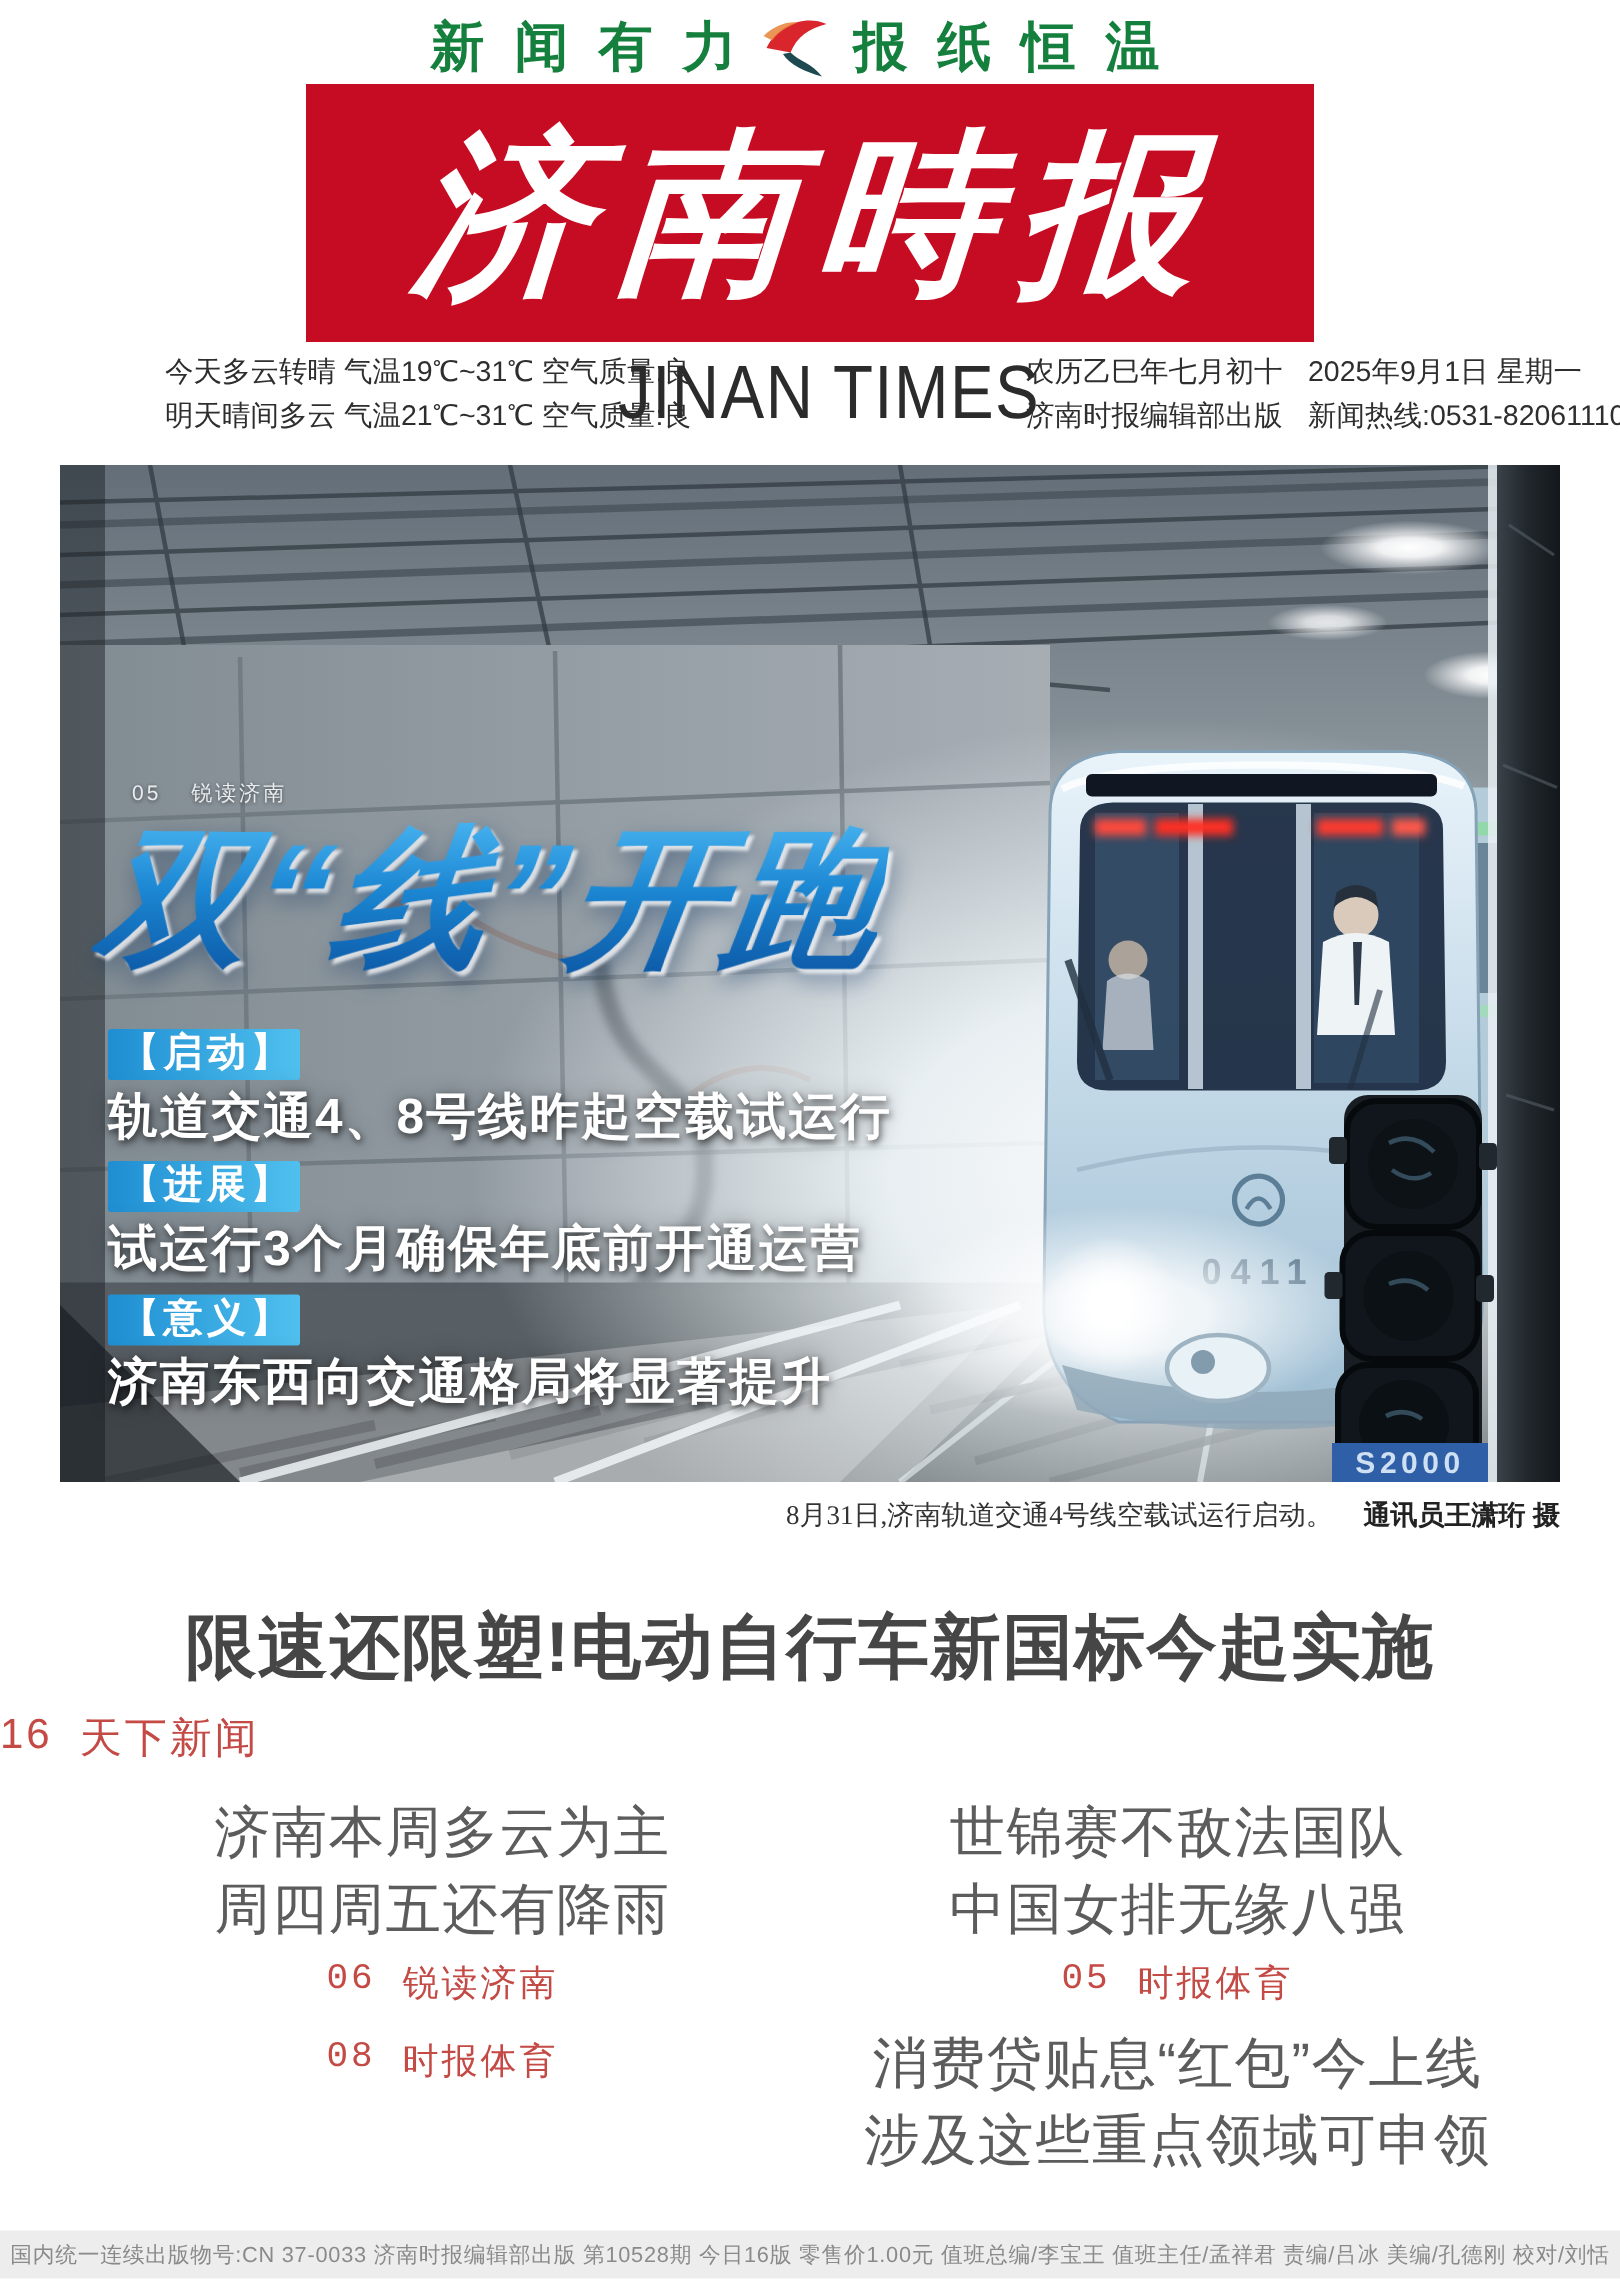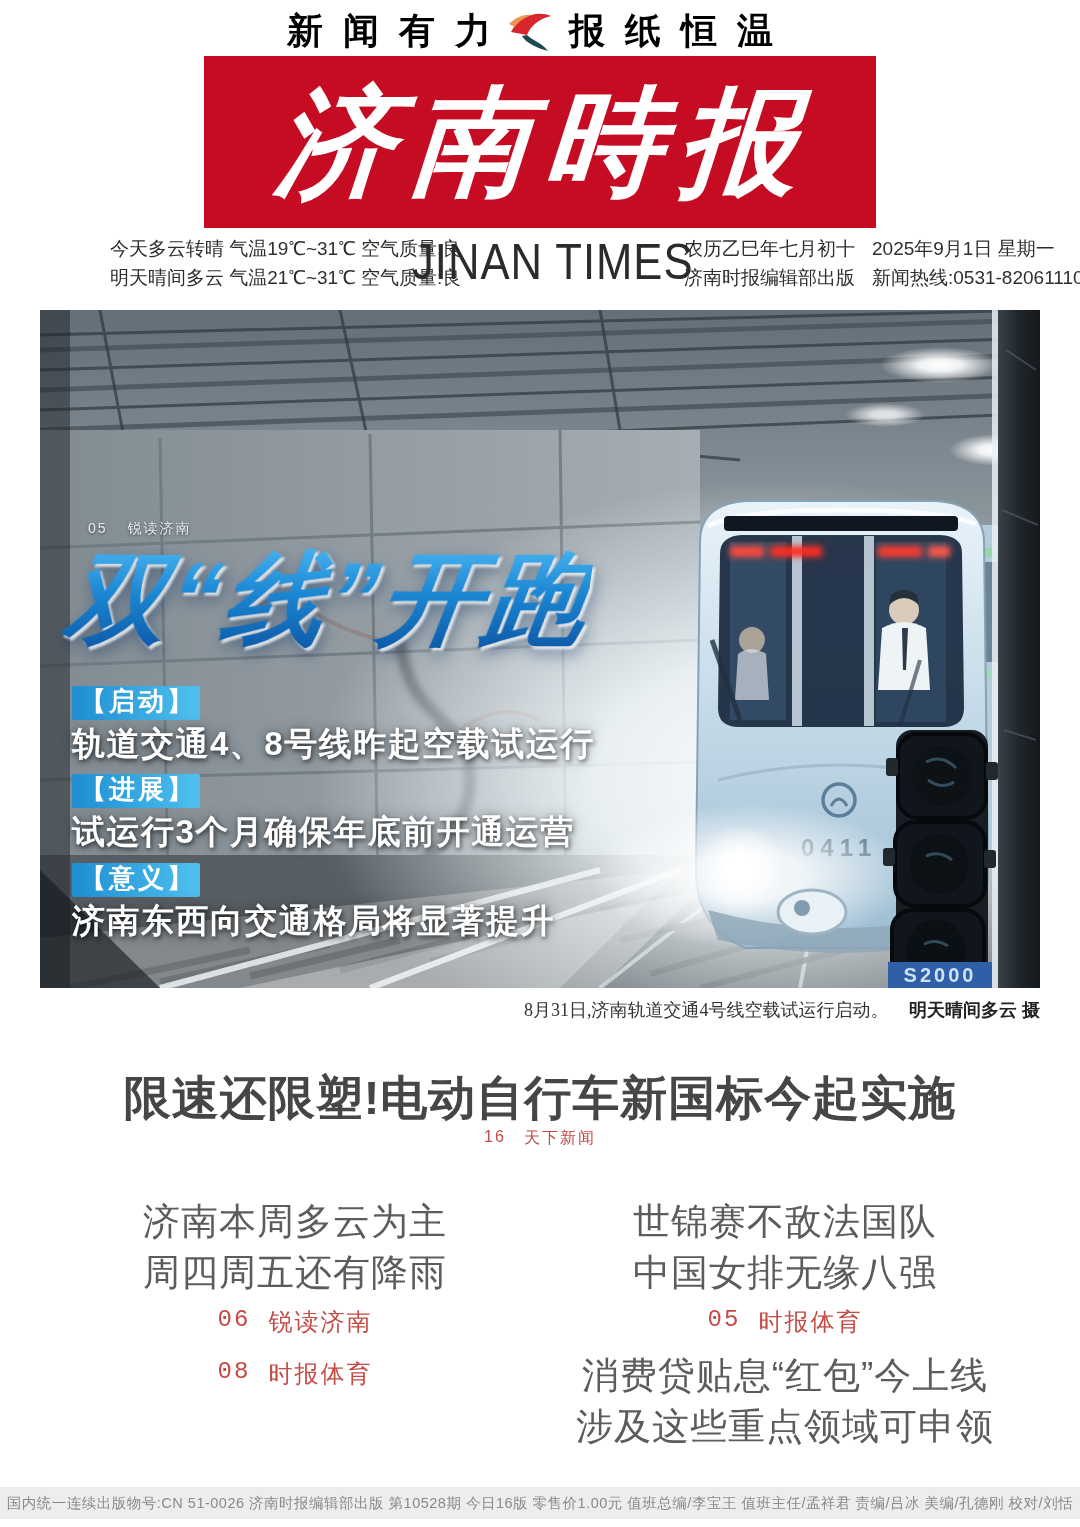--- a/index.html
+++ b/index.html
@@ -5,21 +5,21 @@
   * { margin:0; padding:0; box-sizing:border-box; }
   html,body { background:#fff; }
   .page {
     position:relative; width:1080px; height:1527px; background:#fff; overflow:hidden;
     font-family:"Liberation Sans", sans-serif; color:#222;
   }
   
   .tagline {
     position:absolute; top:6px; left:0; width:100%; height:50px;
     display:flex; align-items:center; justify-content:center; gap:10px;
-    font-size:36px; font-weight:600; color:#000000; letter-spacing:20px;
+    font-size:36px; font-weight:600; color:#15803d; letter-spacing:20px;
   }
   .tagline .bird { width:52px; height:46px; flex:0 0 auto; margin-left:-14px; }
   .masthead-block {
     position:absolute; top:56px; left:204px; width:672px; height:172px;
     background:#c60c22; display:flex; align-items:center; justify-content:center;
   }
   .masthead-title {
     font-family:"DejaVu Serif", serif; font-weight:bold; font-style:italic;
     color:#fff; font-size:118px; line-height:1; letter-spacing:16px;
     transform:skewX(-4deg); white-space:nowrap; padding-left:10px;
@@ -65,22 +65,22 @@
     position:absolute; top:998px; left:40px; width:1000px; text-align:right;
     font-size:18px; color:#333; font-family:"Liberation Serif", serif;
   }
   .caption .credit { font-family:"Liberation Sans", sans-serif; font-weight:bold; margin-left:16px; color:#222; }
   
   .secondary { position:absolute; top:1072px; left:0; width:100%; text-align:center; }
   .secondary h2 {
     font-size:47px; font-weight:bold; color:#464646; letter-spacing:1px; line-height:1.1; white-space:nowrap;
   }
   .kicker {
-    margin-top:4px; display:flex; justify-content:center; gap:18px;
-    color:#c44a45; font-size:16px; letter-spacing:2px; font-weight:500;
+    margin-top:16px; display:flex; gap:18px;
+    color:#c44a45; font-size:28px; letter-spacing:2px; font-weight:500;
   }
   
   .teasers {
     position:absolute; top:1196px; left:70px; width:940px;
     display:grid; grid-template-columns:1fr 1fr; grid-auto-rows:152px; column-gap:40px; row-gap:2px;
     text-align:center;
   }
   .teaser-title { font-size:37px; font-weight:normal; color:#5c5c5c; line-height:1.38; letter-spacing:1px; }
   .teaser-kicker {
     margin-top:8px; display:flex; justify-content:center; gap:18px;
@@ -328,21 +328,21 @@
       </div>
       <div class="cover-item">
         <span class="item-tag">【意义】</span>
         <div class="item-text">济南东西向交通格局将显著提升</div>
       </div>
     </div>
   </div>
 
   <div class="caption">
     <span>8月31日,济南轨道交通4号线空载试运行启动。</span>
-    <span class="credit">明天晴间多云 摄</span>
+    <span class="credit">通讯员王潇珩 摄</span>
   </div>
 
   <div class="secondary">
     <h2>限速还限塑!电动自行车新国标今起实施</h2>
     <div class="kicker">
       <span>16</span>
       <span>天下新闻</span>
     </div>
   </div>
 
@@ -376,16 +376,16 @@
     <div class="teaser">
       <div class="teaser-title">
         <div>消费贷贴息“红包”今上线</div>
         <div>涉及这些重点领域可申领</div>
       </div>
 
     </div>
   </div>
 
   <div class="footer-bar">
-    <span>国内统一连续出版物号:CN 51-0026 济南时报编辑部出版 第10528期 今日16版 零售价1.00元 值班总编/李宝王 值班主任/孟祥君  责编/吕冰 美编/孔德刚 校对/刘恬</span>
+    <span>国内统一连续出版物号:CN 37-0033 济南时报编辑部出版 第10528期 今日16版 零售价1.00元 值班总编/李宝王 值班主任/孟祥君  责编/吕冰 美编/孔德刚 校对/刘恬</span>
   </div>
 
 </div>
 
 </body></html>

